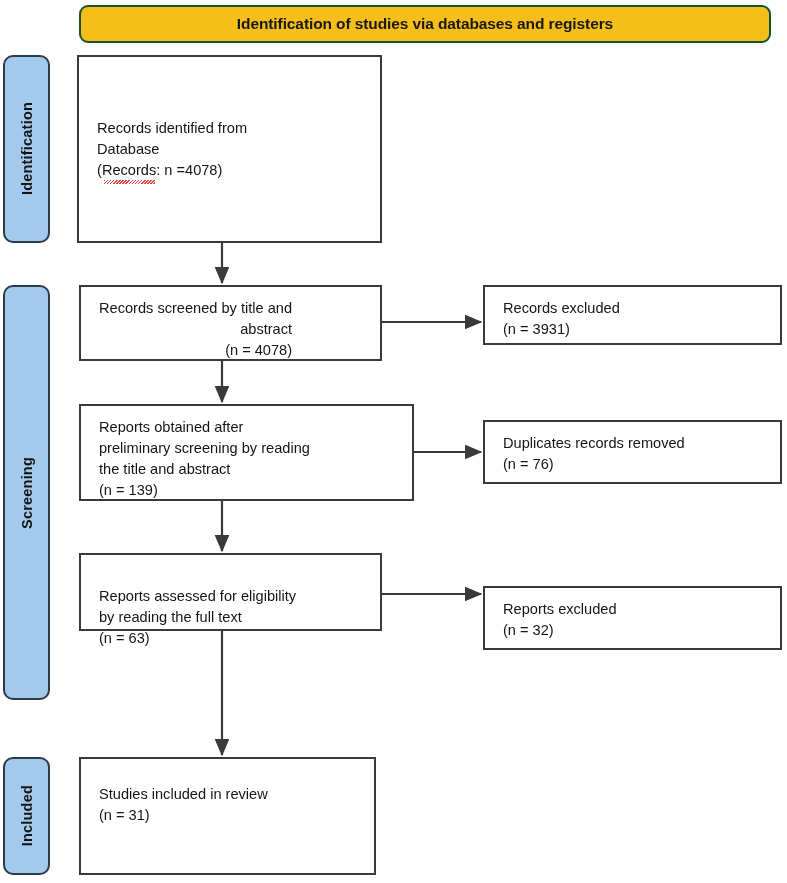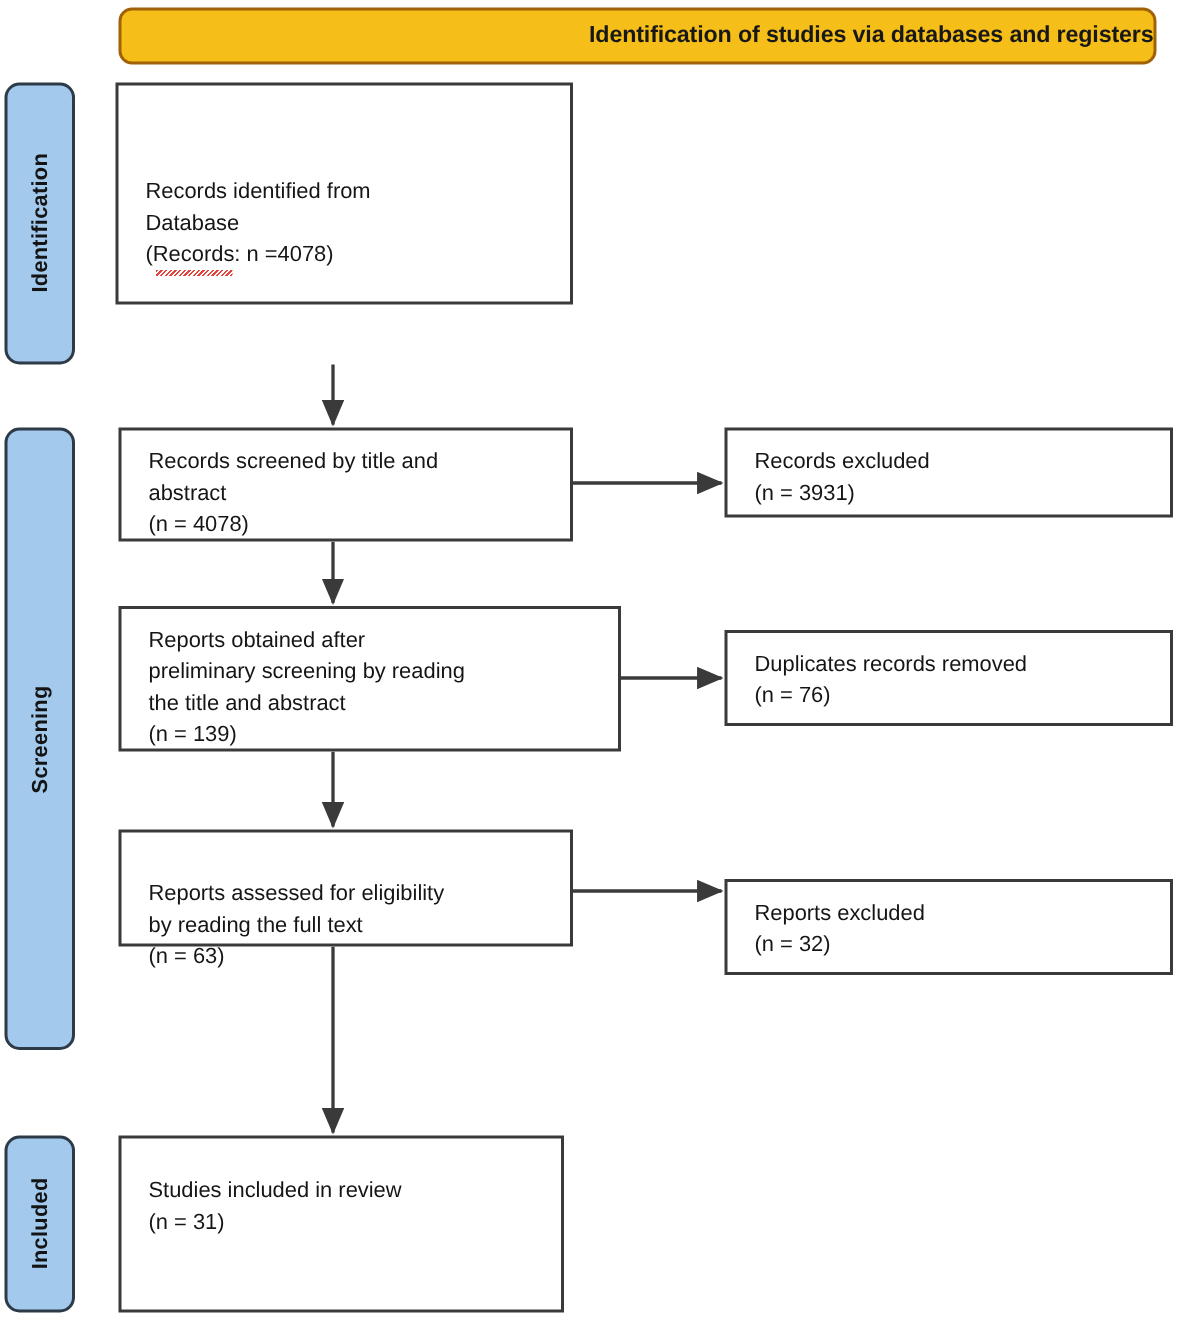--- a/index.html
+++ b/index.html
@@ -20,26 +20,26 @@
   }
 
   
   .header-banner {
     position: absolute;
     left: 79px;
     top: 5px;
     width: 692px;
     height: 38px;
     background: #F5BE18;
-    border: 2px solid #a16207;
+    border: 2px solid #14532d;
     border-radius: 9px;
     box-sizing: border-box;
     display: flex;
     align-items: center;
-    justify-content: flex-end;
+    justify-content: center;
   }
   .header-banner .banner-text {
     font-size: 15.5px;
     font-weight: bold;
     color: #181818;
     letter-spacing: -0.1px;
     text-align: center;
   }
 
   
@@ -79,23 +79,23 @@
   .flow-box .box-text {
     position: absolute;
     left: 18px;
     font-size: 14.6px;
     line-height: 21px;
     color: #151515;
     white-space: pre-line;
   }
 
   
-  #box-identified      { left: 77px; top: 55px;  width: 305px; height: 148px; }
+  #box-identified      { left: 77px; top: 55px;  width: 305px; height: 188px; }
   #box-identified .box-text { top: 61px; }
-  #box-screened        { left: 79px; top: 285px; width: 303px; height: 76px; }
+  #box-screened        { left: 79px; top: 285px; width: 303px; height: 76px; text-align: right; }
   #box-screened .box-text { top: 11px; }
   #box-reports-obtained{ left: 79px; top: 404px; width: 335px; height: 97px; }
   #box-reports-obtained .box-text { top: 11px; }
   #box-eligibility     { left: 79px; top: 553px; width: 303px; height: 78px; }
   #box-eligibility .box-text { top: 11px; margin-top: 20px; }
   #box-included        { left: 79px; top: 757px; width: 297px; height: 118px; }
   #box-included .box-text { top: 25px; }
 
   
   #box-records-excluded   { left: 483px; top: 285px; width: 299px; height: 60px; padding-left: 23px; }

